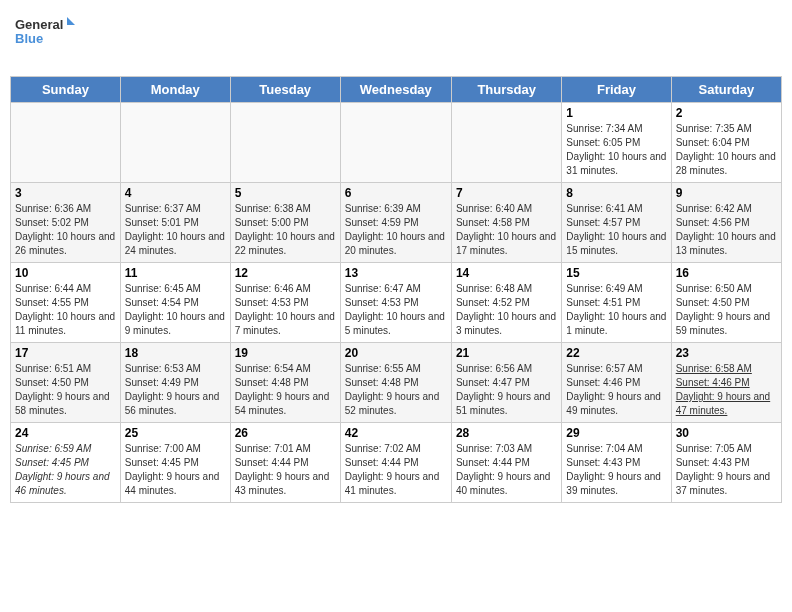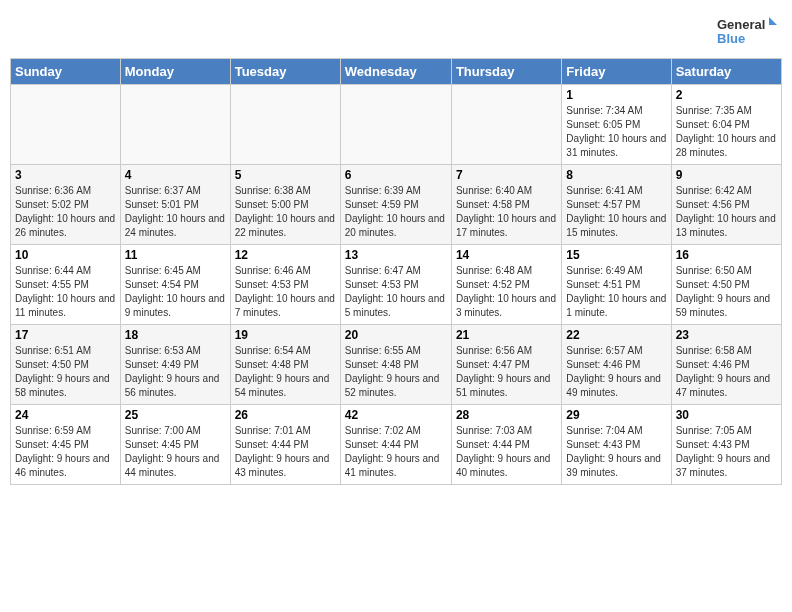--- a/index.html
+++ b/index.html
@@ -5,23 +5,23 @@
     * { box-sizing: border-box; margin: 0; padding: 0; }
     body {
       font-family: Arial, sans-serif;
       background: #fff;
       width: 792px;
       min-height: 612px;
       padding: 10px;
     }
     .header-area {
       display: flex;
-      justify-content: flex-end;
+      justify-content: flex-start;
       align-items: flex-start;
-      margin-bottom: 8px;
+      margin-bottom: 26px;
       padding: 5px 5px 0 5px;
     }
     .logo {
       display: flex;
       align-items: center;
       gap: 4px;
     }
     .title-area {
       text-align: right;
     }
@@ -38,21 +38,21 @@
       width: 100%;
       border-collapse: collapse;
     }
     .calendar th {
       background-color: #4a7fc1;
       color: #fff;
       padding: 5px 4px;
       font-size: 13px;
       font-weight: bold;
       border: 1px solid #ccc;
-      text-align: left;
+      text-align: center;
     }
     .calendar td {
       border: 1px solid #ccc;
       vertical-align: top;
       padding: 3px 4px;
       width: 113px;
       height: 80px;
       font-size: 11px;
       background: #fff;
     }
@@ -175,26 +175,26 @@
 Daylight: 9 hours and 54 minutes.</span></td>
         <td><span class="day-num">20</span><span class="day-detail" style="white-space: pre-line;">Sunrise: 6:55 AM
 Sunset: 4:48 PM
 Daylight: 9 hours and 52 minutes.</span></td>
         <td><span class="day-num">21</span><span class="day-detail" style="white-space: pre-line;">Sunrise: 6:56 AM
 Sunset: 4:47 PM
 Daylight: 9 hours and 51 minutes.</span></td>
         <td><span class="day-num">22</span><span class="day-detail" style="white-space: pre-line;">Sunrise: 6:57 AM
 Sunset: 4:46 PM
 Daylight: 9 hours and 49 minutes.</span></td>
-        <td><span class="day-num">23</span><span class="day-detail" style="white-space: pre-line;">Sunrise: 6:58 AM
+        <td><span class="day-num">23</span><span class="day-detail" style="white-space: pre-line; text-decoration: underline;">Sunrise: 6:58 AM
 Sunset: 4:46 PM
 Daylight: 9 hours and 47 minutes.</span></td>
       </tr>
       <tr>
-        <td><span class="day-num">24</span><span class="day-detail" style="white-space: pre-line;">Sunrise: 6:59 AM
+        <td><span class="day-num">24</span><span class="day-detail" style="white-space: pre-line; font-style: italic;">Sunrise: 6:59 AM
 Sunset: 4:45 PM
 Daylight: 9 hours and 46 minutes.</span></td>
         <td><span class="day-num">25</span><span class="day-detail" style="white-space: pre-line;">Sunrise: 7:00 AM
 Sunset: 4:45 PM
 Daylight: 9 hours and 44 minutes.</span></td>
         <td><span class="day-num">26</span><span class="day-detail" style="white-space: pre-line;">Sunrise: 7:01 AM
 Sunset: 4:44 PM
 Daylight: 9 hours and 43 minutes.</span></td>
         <td><span class="day-num">42</span><span class="day-detail" style="white-space: pre-line;">Sunrise: 7:02 AM
 Sunset: 4:44 PM

